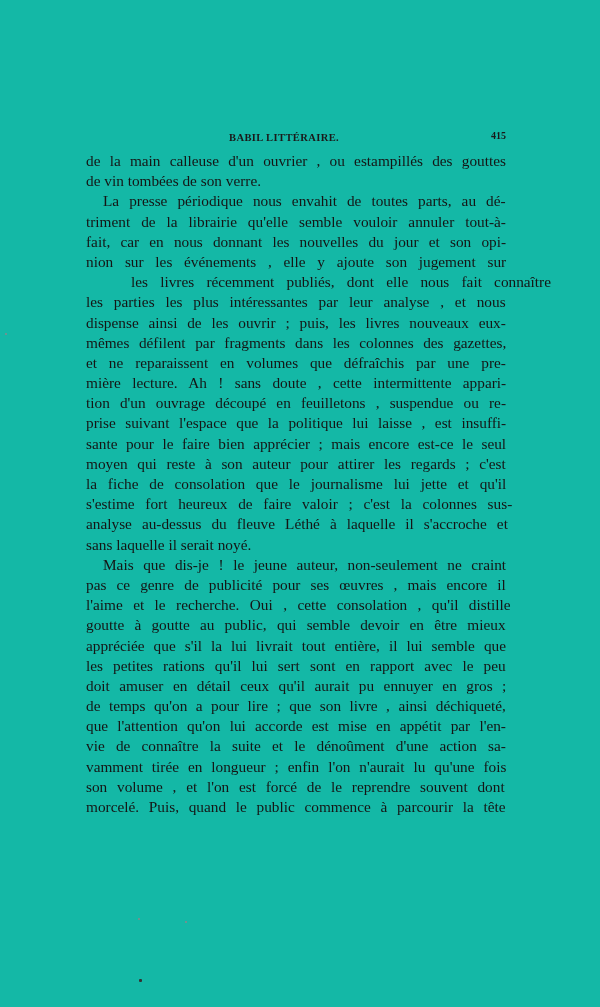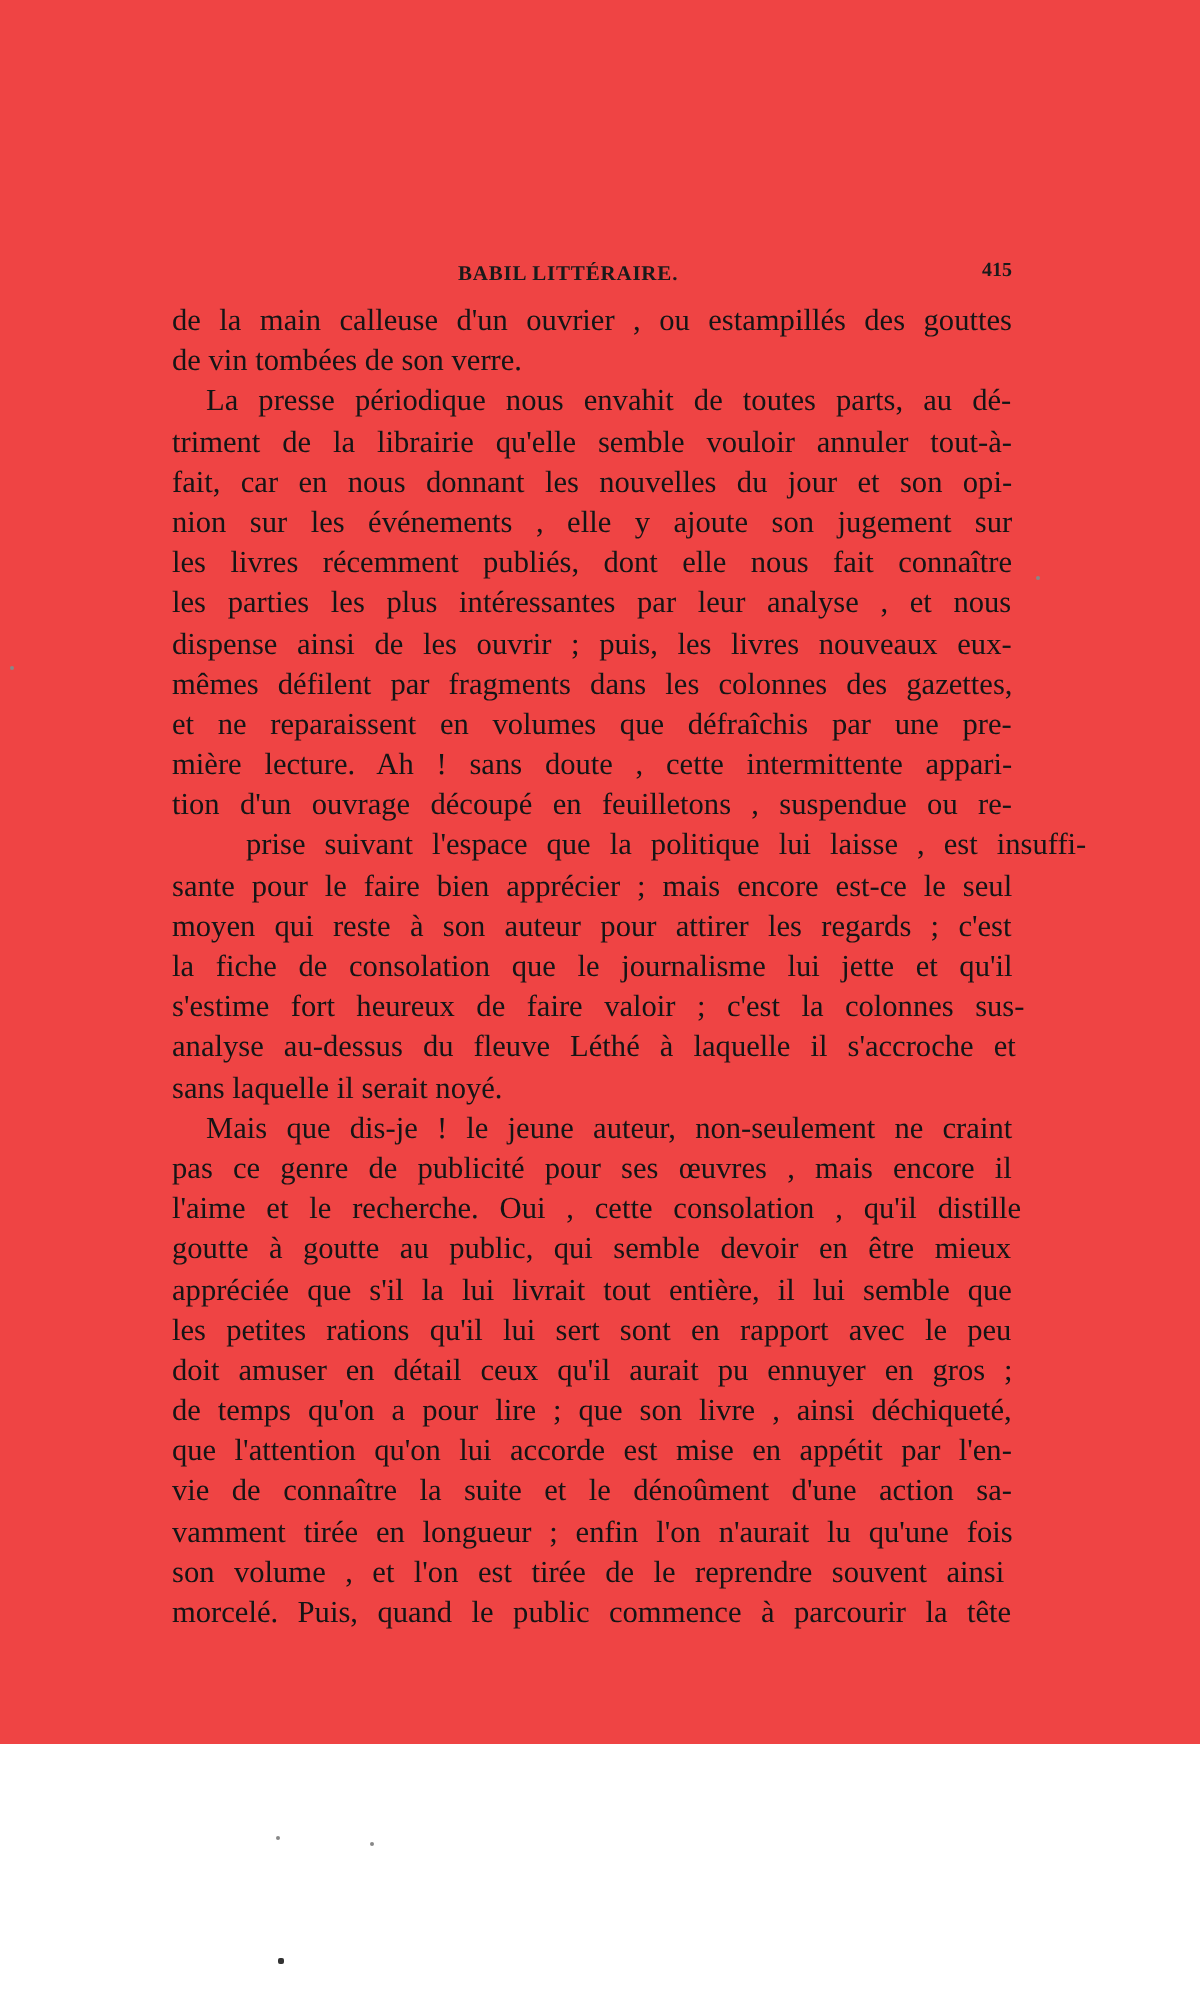--- a/index.html
+++ b/index.html
@@ -1,17 +1,17 @@
 <!DOCTYPE html>
 <html><head>
 <meta charset="utf-8">
 <style>
   html, body { margin: 0; padding: 0; background: #ffffff; }
   body { width: 600px; height: 1007px; position: relative; overflow: hidden; }
-  .page { position: absolute; left: 0; top: 0; width: 600px; height: 872px; background: #ef4444; }
+  .page { position: absolute; left: 0; top: 0; width: 600px; height: 1007px; background: #14b8a6; }
   .header { position: absolute; top: 130px; left: 86px; width: 420px; height: 20px; font-family: "Liberation Serif", serif; color: #1a1a1a; }
   .running-title { position: absolute; left: 143px; top: 2px; font-size: 10.5px; font-weight: bold; letter-spacing: 0.4px; font-variant: small-caps; }
   .page-number { position: absolute; right: 0; top: 0; font-size: 10px; font-weight: bold; }
   .body { position: absolute; top: 151px; left: 86px; width: 420px; font-family: "Liberation Serif", serif; font-size: 15.3px; line-height: 20.2px; color: #151515; }
   .line { display: block; white-space: nowrap; text-align: justify; text-align-last: justify; height: 20.2px; }
   .line.last { text-align-last: left; }
   .line.indent { padding-left: 17px; }
   .speck { position: absolute; width: 2px; height: 2px; background: #888; border-radius: 1px; }
 </style>
 </head>
@@ -22,46 +22,46 @@
     <span class="running-title">BABIL LITTÉRAIRE.</span>
     <span class="page-number">415</span>
   </div>
   <div class="body" id="body-text">
       <span class="line" style="display: block; word-spacing: 5.4px; text-align-last: left;">de la main calleuse d'un ouvrier , ou estampillés des gouttes</span>
       <span class="line last">de vin tombées de son verre.</span>
       <span class="line indent" style="display: block; word-spacing: 6.22222px; text-align-last: left;">La presse périodique nous envahit de toutes parts, au dé-</span>
       <span class="line" style="display: block; word-spacing: 7.125px; text-align-last: left;">triment de la librairie qu'elle semble vouloir annuler tout-à-</span>
       <span class="line" style="display: block; word-spacing: 6.36364px; text-align-last: left;">fait, car en nous donnant les nouvelles du jour et son opi-</span>
       <span class="line" style="display: block; word-spacing: 7.9px; text-align-last: left;">nion sur les événements , elle y ajoute son jugement sur</span>
-      <span class="line" style="display: block; word-spacing: 8.375px; text-align-last: left;">les livres récemment publiés, dont elle nous fait connaître</span>
+      <span class="line" style="display: block; word-spacing: 8.375px; text-align-last: left; margin-left: 45px;">les livres récemment publiés, dont elle nous fait connaître</span>
       <span class="line" style="display: block; word-spacing: 7px; text-align-last: left;">les parties les plus intéressantes par leur analyse , et nous</span>
       <span class="line" style="display: block; word-spacing: 6px; text-align-last: left;">dispense ainsi de les ouvrir ; puis, les livres nouveaux eux-</span>
       <span class="line" style="display: block; word-spacing: 5.75px; text-align-last: left; font-family: Liberation Serif, serif;">mêmes défilent par fragments dans les colonnes des gazettes,</span>
       <span class="line" style="display: block; word-spacing: 8px; text-align-last: left;">et ne reparaissent en volumes que défraîchis par une pre-</span>
       <span class="line" style="display: block; word-spacing: 7.55556px; text-align-last: left;">mière lecture. Ah ! sans doute , cette intermittente appari-</span>
       <span class="line" style="display: block; word-spacing: 6.33333px; text-align-last: left;">tion d'un ouvrage découpé en feuilletons , suspendue ou re-</span>
-      <span class="line" style="display: block; word-spacing: 5.7px; text-align-last: left; margin-left: 37px;">prise suivant l'espace que la politique lui laisse , est insuffi-</span>
+      <span class="line" style="display: block; word-spacing: 5.7px; text-align-last: left;">prise suivant l'espace que la politique lui laisse , est insuffi-</span>
       <span class="line" style="display: block; word-spacing: 4.63636px; text-align-last: left;">sante pour le faire bien apprécier ; mais encore est-ce le seul</span>
       <span class="line" style="display: block; word-spacing: 5.81818px; text-align-last: left;">moyen qui reste à son auteur pour attirer les regards ; c'est</span>
       <span class="line" style="display: block; word-spacing: 7px; text-align-last: left;">la fiche de consolation que le journalisme lui jette et qu'il</span>
       <span class="line" style="display: block; word-spacing: 6.9px; text-align-last: left;">s'estime fort heureux de faire valoir ; c'est la colonnes sus-</span>
       <span class="line" style="display: block; word-spacing: 6.22222px; text-align-last: left;">analyse au-dessus du fleuve Léthé à laquelle il s'accroche et</span>
       <span class="line last">sans laquelle il serait noyé.</span>
       <span class="line indent" style="display: block; word-spacing: 5.77778px; text-align-last: left;">Mais que dis-je ! le jeune auteur, non-seulement ne craint</span>
       <span class="line" style="display: block; word-spacing: 6.27273px; text-align-last: left; font-family: Liberation Serif, serif;">pas ce genre de publicité pour ses œuvres , mais encore il</span>
       <span class="line" style="display: block; word-spacing: 6.6px; text-align-last: left;">l'aime et le recherche. Oui , cette consolation , qu'il distille</span>
       <span class="line" style="display: block; word-spacing: 6.4px; text-align-last: left;">goutte à goutte au public, qui semble devoir en être mieux</span>
       <span class="line" style="display: block; word-spacing: 5.18182px; text-align-last: left;">appréciée que s'il la lui livrait tout entière, il lui semble que</span>
       <span class="line" style="display: block; word-spacing: 6.27273px; text-align-last: left;">les petites rations qu'il lui sert sont en rapport avec le peu</span>
       <span class="line" style="display: block; word-spacing: 5.63636px; text-align-last: left;">doit amuser en détail ceux qu'il aurait pu ennuyer en gros ;</span>
       <span class="line" style="display: block; word-spacing: 4.66667px; text-align-last: left;">de temps qu'on a pour lire ; que son livre , ainsi déchiqueté,</span>
       <span class="line" style="display: block; word-spacing: 5.4px; text-align-last: left;">que l'attention qu'on lui accorde est mise en appétit par l'en-</span>
       <span class="line" style="display: block; word-spacing: 7.4px; text-align-last: left;">vie de connaître la suite et le dénoûment d'une action sa-</span>
       <span class="line" style="display: block; word-spacing: 5.1px; text-align-last: left;">vamment tirée en longueur ; enfin l'on n'aurait lu qu'une fois</span>
-      <span class="line" style="display: block; word-spacing: 5.90909px; text-align-last: left;">son volume , et l'on est tirée de le reprendre souvent ainsi</span>
+      <span class="line" style="display: block; word-spacing: 5.90909px; text-align-last: left;">son volume , et l'on est forcé de le reprendre souvent dont</span>
       <span class="line" style="display: block; word-spacing: 5.88889px; text-align-last: left;">morcelé. Puis, quand le public commence à parcourir la tête</span>
     </div>
 
   <span class="speck" style="left:5px;top:333px"></span>
   <span class="speck" style="left:138px;top:918px"></span>
   <span class="speck" style="left:185px;top:921px"></span>
   <span class="speck" style="left:518px;top:288px"></span>
   <span class="speck" style="left:139px;top:979px;width:3px;height:3px;background:#333"></span>
 </div>
 

